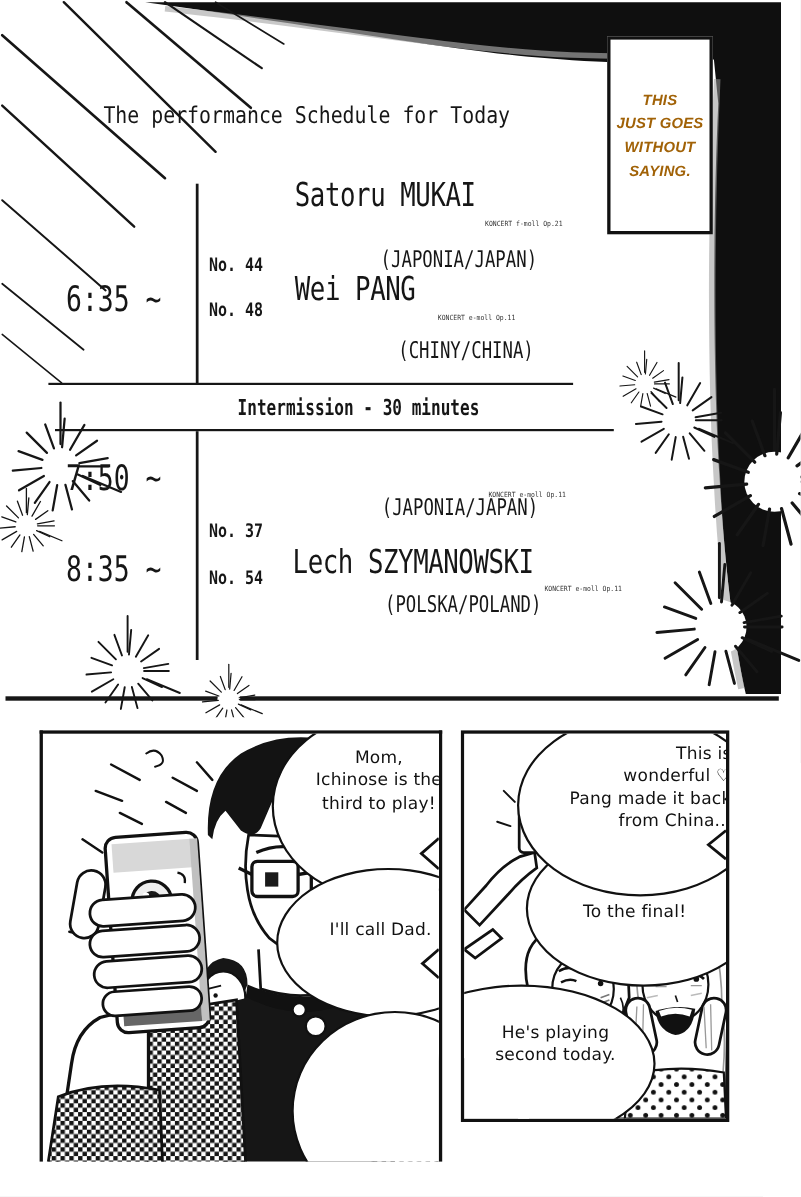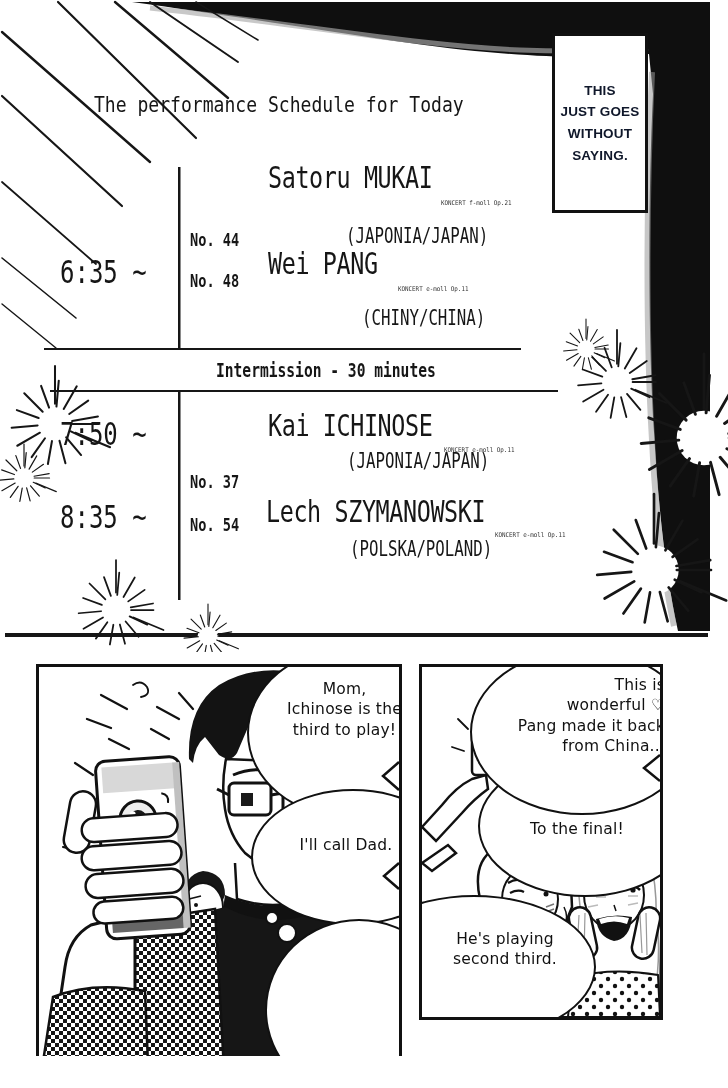--- a/index.html
+++ b/index.html
@@ -13,21 +13,21 @@
   .sched-time{font-size:32px;transform:scaleX(.75);}
   .sched-no{font-size:17px;font-weight:bold;transform:scaleX(.8);}
   .sched-name{font-size:30px;transform:scaleX(.78);letter-spacing:-.5px;}
   .sched-piece{font-size:6.5px;transform:scaleX(.9);color:#333;}
   .sched-country{font-size:21px;transform:scaleX(.75);}
   .sched-intermission{font-size:20px;font-weight:bold;transform:scaleX(.73);}
   
   .caption-box{left:552px;top:33px;width:96px;height:180px;background:#fff;border:3px solid #111;
                display:flex;align-items:center;justify-content:center;z-index:6;box-sizing:border-box;}
   .caption-text{font-family:"Liberation Sans",sans-serif;font-weight:bold;font-size:13.5px;
-                line-height:1.6;text-align:center;white-space:pre-line;letter-spacing:.2px;color:#0f172a;}
+                line-height:1.6;text-align:center;white-space:pre-line;letter-spacing:.2px;color:#a16207;font-style:italic;}
   
   .panel{position:absolute;background:#fff;overflow:hidden;box-sizing:border-box;}
   .panel-left{left:36px;top:664px;width:366px;height:392px;border:3px solid #111;border-bottom:none;}
   .panel-right{left:419px;top:664px;width:244px;height:356px;border:3px solid #111;}
   .panel svg.art{position:absolute;left:0;top:0;z-index:1;}
   .bubble{position:absolute;background:#fff;border:2.5px solid #111;border-radius:50%;z-index:2;}
   .bubble-text{position:absolute;z-index:3;font-size:15.5px;line-height:1.32;text-align:center;
                white-space:pre-line;color:#111;letter-spacing:.2px;}
   .thought-text{font-style:italic;font-size:15px;}
   .tails{position:absolute;left:0;top:0;z-index:4;pointer-events:none;}
@@ -112,21 +112,20 @@
   <div class="abs z5" style="left:60px;top:256px;"><span class="mono sched-time">6:35 ~</span></div>
   <div class="abs z5" style="left:190px;top:272px;"><span class="mono sched-no">No. 48</span></div>
   <div class="abs z5" style="left:268px;top:249px;"><span class="mono sched-name">Wei PANG</span></div>
   <div class="abs z5" style="left:398px;top:276px;"><span class="mono sched-piece">KONCERT e-moll Op.11</span></div>
   <div class="abs z5" style="left:362px;top:308px;"><span class="mono sched-country">(CHINY/CHINA)</span></div>
 
   <div class="abs z5" style="left:216px;top:360px;"><span class="mono sched-intermission">Intermission - 30 minutes</span></div>
 
   <div class="abs z5" style="left:60px;top:418px;"><span class="mono sched-time">7:50 ~</span></div>
   <div class="abs z5" style="left:190px;top:452px;margin-top:21px;"><span class="mono sched-no">No. 37</span></div>
-  <div class="abs z5" style="left:268px;top:411px;"><span class="mono sched-name">Kai ICHINOSE</span></div>
   <div class="abs z5" style="left:444px;top:437px;"><span class="mono sched-piece">KONCERT e-moll Op.11</span></div>
   <div class="abs z5" style="left:347px;top:451px;"><span class="mono sched-country">(JAPONIA/JAPAN)</span></div>
 
   <div class="abs z5" style="left:60px;top:501px;"><span class="mono sched-time">8:35 ~</span></div>
   <div class="abs z5" style="left:190px;top:516px;"><span class="mono sched-no">No. 54</span></div>
   <div class="abs z5" style="left:266px;top:497px;"><span class="mono sched-name">Lech SZYMANOWSKI</span></div>
   <div class="abs z5" style="left:495px;top:522px;"><span class="mono sched-piece">KONCERT e-moll Op.11</span></div>
   <div class="abs z5" style="left:350px;top:539px;"><span class="mono sched-country">(POLSKA/POLAND)</span></div>
 
   <div class="abs caption-box">
@@ -290,20 +289,20 @@
     <div class="bubble" style="left:56px;top:88px;width:210px;height:138px;"></div>
     <div class="bubble" style="left:48px;top:-18px;width:220px;height:162px;"></div>
     <div class="bubble" style="left:-70px;top:228px;width:240px;height:140px;"></div>
 
     <div class="bubble-text" style="left:58px;top:8px;width:185px;text-align:right;">This is
 wonderful ♡
 Pang made it back
 from China...</div>
     <div class="bubble-text" style="left:70px;top:152px;width:170px;">To the final!</div>
     <div class="bubble-text" style="left:8px;top:262px;width:150px;">He's playing
-second third.</div>
+second today.</div>
 
     <svg class="tails" width="238" height="350" viewBox="0 0 238 350">
       <polyline points="238,88 222,101 238,114" fill="#fff" stroke="#111" stroke-width="2.5"></polyline>
     </svg>
   </div>
 
 </div>
 
 </body></html>

